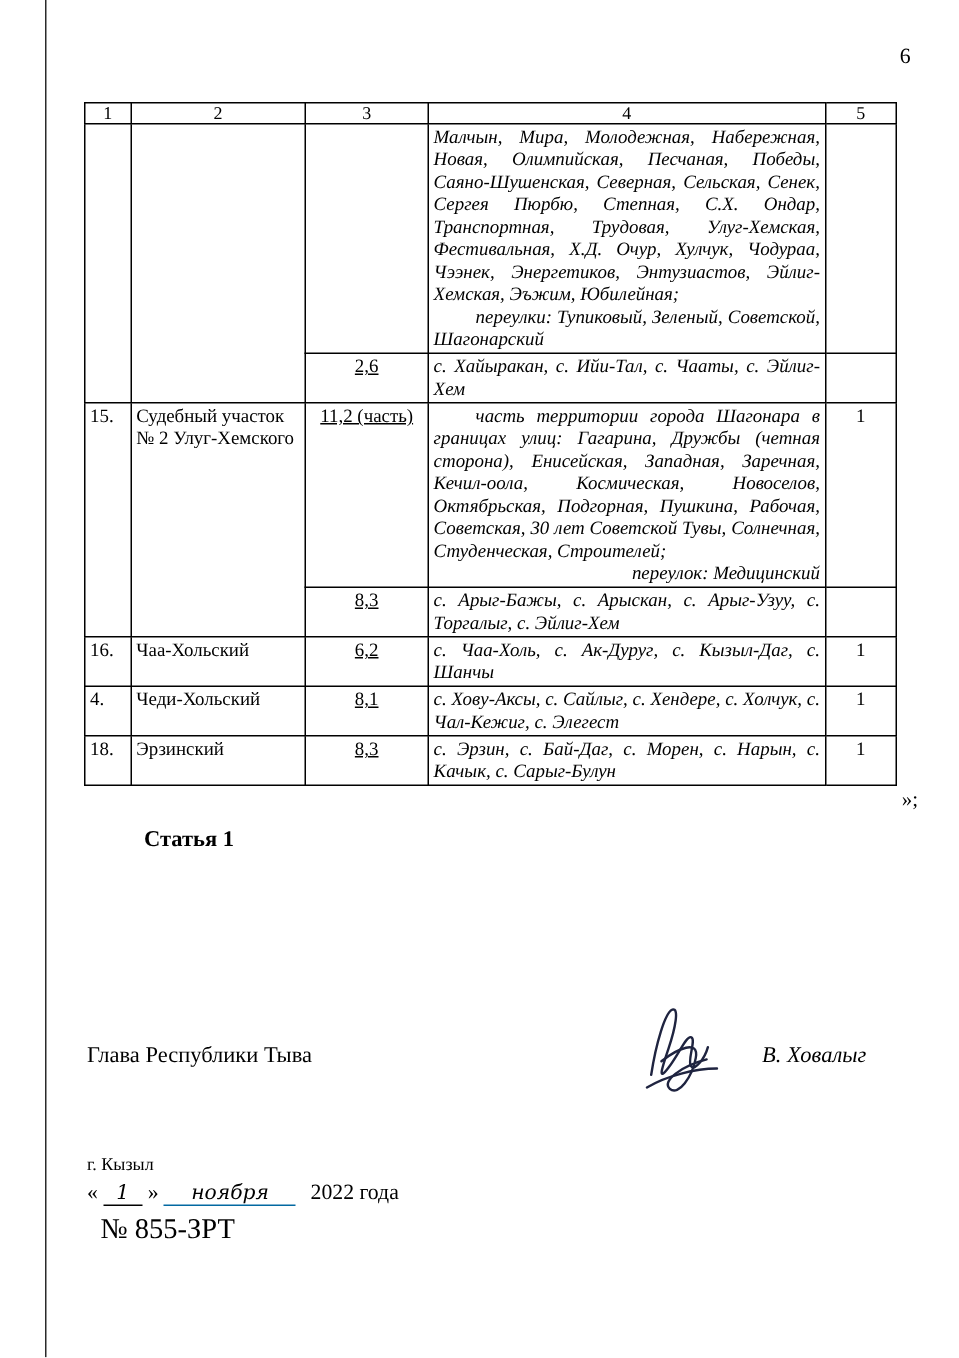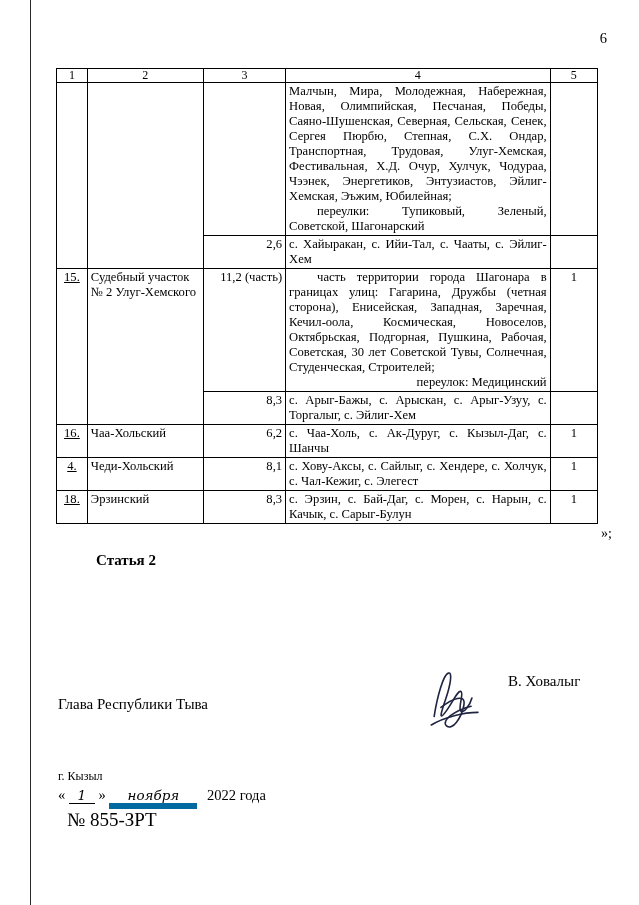--- a/index.html
+++ b/index.html
@@ -27,61 +27,61 @@
   }
   table.doc-table th, table.doc-table td {
     border:1px solid #000;
     vertical-align:top;
     padding:1px 3px;
   }
   table.doc-table th {
     font-weight:normal; text-align:center;
     font-size:12px; line-height:13px; padding:0 2px;
   }
-  td.c-num   { text-align:center; width:24px;text-decoration:underline; }
+  td.c-num   { width:24px; }
   td.c-name  { width:110px;margin-top:40px; }
-  td.c-val   { text-align:right; width:76px; }
-  td.c-desc  { width:261px; text-align:justify; }
+  td.c-val   { text-align:center; width:76px;text-decoration:underline; }
+  td.c-desc  { width:261px; text-align:justify;font-style:italic; }
   td.c-count { text-align:center; width:41px; }
   .desc-indent { text-indent:28px; }
   .desc-center { text-align:right; text-indent:0; }
   .closing-mark {
     position:absolute; top:526px; right:27px; font-size:14px;
   }
   .article-title {
     position:absolute; top:552px; left:96px;
     font-weight:bold; font-size:15px;
   }
   .article-body {
     position:absolute; top:581px; left:58px; width:540px;
     font-size:15px; line-height:29px;
     text-indent:38px; text-align:justify;
     margin:0;
   }
   .sig-label { position:absolute; top:696px; left:58px; font-size:15px; }
-  .sig-name  { position:absolute; top:673px; left:508px; font-size:15px; }
+  .sig-name  { position:absolute; top:696px; left:508px; font-size:15px;font-style:italic; }
   .signature {
     position:absolute; top:664px; left:418px;
     transform:rotate(-8deg);
   }
   .foot-city   { position:absolute; top:769px; left:58px; font-size:12px; }
   .foot-date   { position:absolute; top:787px; left:58px; font-size:14.5px; }
   .foot-number { position:absolute; top:809px; left:67px; font-size:19px; }
   .hw {
     font-style:italic;
     font-family:"DejaVu Serif", serif;
     font-size:13.5px;
   }
   .u-day {
     display:inline-block; min-width:26px; text-align:center;
     border-bottom:1px solid #000;
   }
   .u-month {
     display:inline-block; min-width:88px; text-align:center;
-    border-bottom:6px solid #0369a1; margin-right:6px;
+    border-bottom:1px solid #0369a1; margin-right:6px;
   }
 </style>
 </head>
 <body>
 
 <div class="page">
 
   <div class="left-rule"></div>
 
   <div class="page-number">6</div>
@@ -149,21 +149,21 @@
       <td class="c-name">Эрзинский</td>
       <td class="c-val">8,3</td>
       <td class="c-desc">с. Эрзин, с. Бай-Даг, с. Морен, с. Нарын, с. Качык, с. Сарыг-Булун</td>
       <td class="c-count">1</td>
     </tr>
   </tbody>
     </table>
 
   <div class="closing-mark">»;</div>
 
-  <div class="article-title">Статья 2</div>
+  <div class="article-title">Статья 1</div>
 
 
   <div class="sig-label">Глава Республики Тыва</div>
 
   <svg class="signature" width="66" height="72" viewBox="0 0 66 72">
     <g fill="none" stroke="#1f2440" stroke-width="1.6" stroke-linecap="round">
       <path d="M14 50 C 20 30, 29 10, 34 9 C 39 8, 34 22, 28 34 C 22 46, 17 56, 26 47 C 35 38, 41 27, 44 29 C 47 31, 39 44, 41 48 C 43 52, 51 44, 54 37"></path>
       <path d="M22 42 C 34 35, 49 31, 45 43 C 41 55, 30 67, 25 61 C 20 55, 35 47, 52 45"></path>
       <path d="M10 58 C 24 52, 44 50, 58 52"></path>
     </g>

